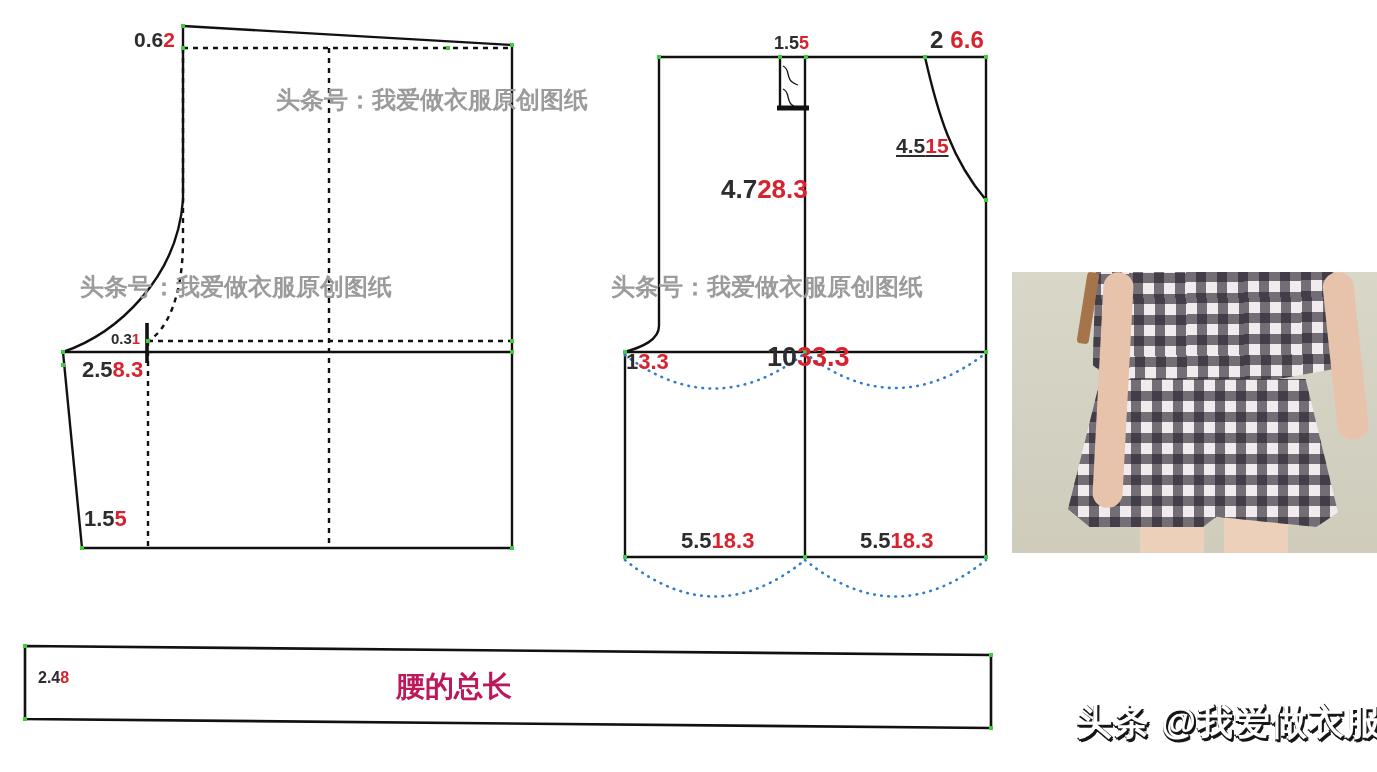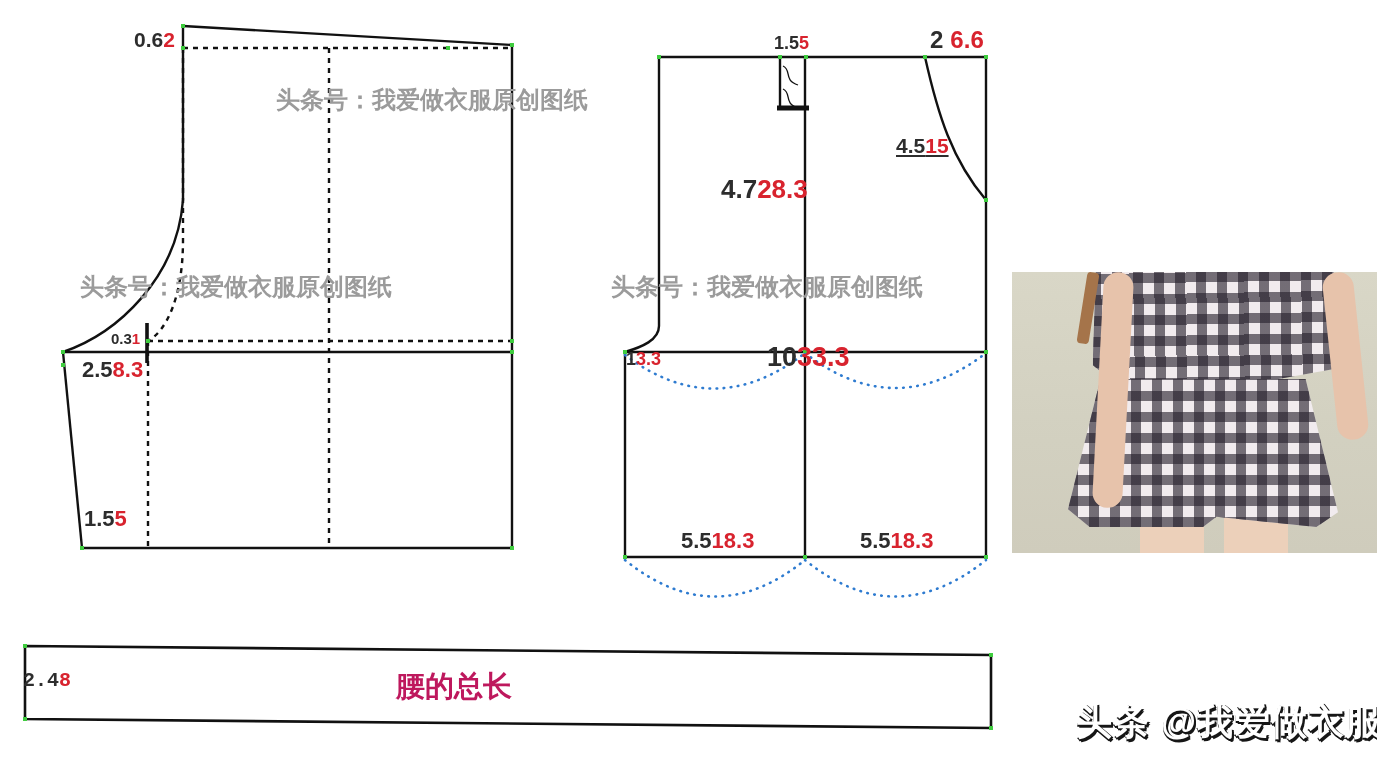--- a/index.html
+++ b/index.html
@@ -140,34 +140,34 @@
   </div>
   <div class="meas" style="left:930px;top:27px;font-size:24px;">
     <span>2</span><span class="r gap">6.6</span>
   </div>
   <div class="meas" style="left:896px;top:135px;font-size:21px;text-decoration:underline;">
     <span>4.5</span><span class="r">15</span>
   </div>
   <div class="meas" style="left:721px;top:176px;font-size:26px;">
     <span>4.7</span><span class="r">28.3</span>
   </div>
-  <div class="meas" style="left:626px;top:350px;font-size:18px;">
+  <div class="meas" style="left:626px;top:350px;font-size:22px;">
     <span>1</span><span class="r">3.3</span>
   </div>
   <div class="meas" style="left:767px;top:343px;font-size:27px;">
     <span>10</span><span class="r">33.3</span>
   </div>
   <div class="meas" style="left:681px;top:529px;font-size:22px;">
     <span>5.5</span><span class="r">18.3</span>
   </div>
   <div class="meas" style="left:860px;top:529px;font-size:22px;">
     <span>5.5</span><span class="r">18.3</span>
   </div>
 
-  <div class="meas" style="left:23px;top:670px;font-size:20px;font-family:Liberation Mono, monospace;">
+  <div class="meas" style="left:38px;top:670px;font-size:16px;">
     <span>2.4</span><span class="r">8</span>
   </div>
   <div class="band-title" style="left:396px;top:667px;">腰的总长</div>
 
   <div class="watermark" style="left:276px;top:84px;">头条号：我爱做衣服原创图纸</div>
   <div class="watermark" style="left:80px;top:271px;">头条号：我爱做衣服原创图纸</div>
   <div class="watermark" style="left:611px;top:271px;">头条号：我爱做衣服原创图纸</div>
 
   <div id="photo">
     <div class="photo-el gingham" style="left:80px;top:-6px;width:247px;height:121px;transform:rotate(-1deg);

